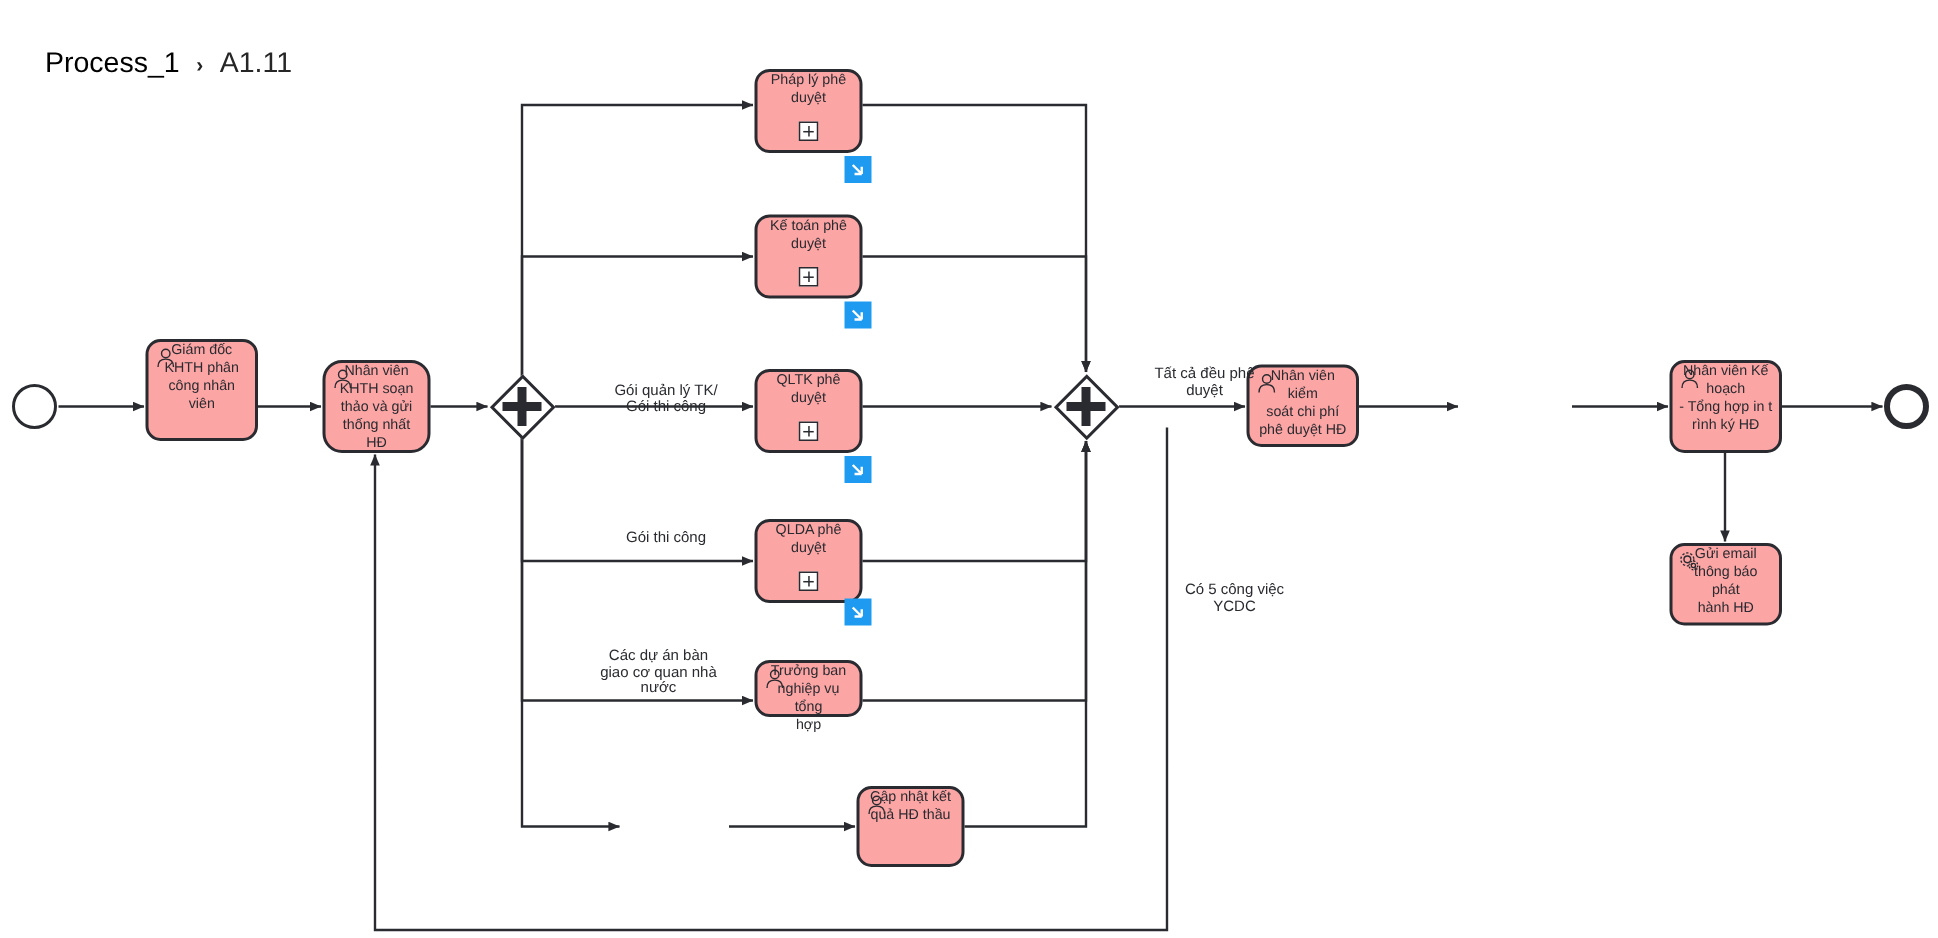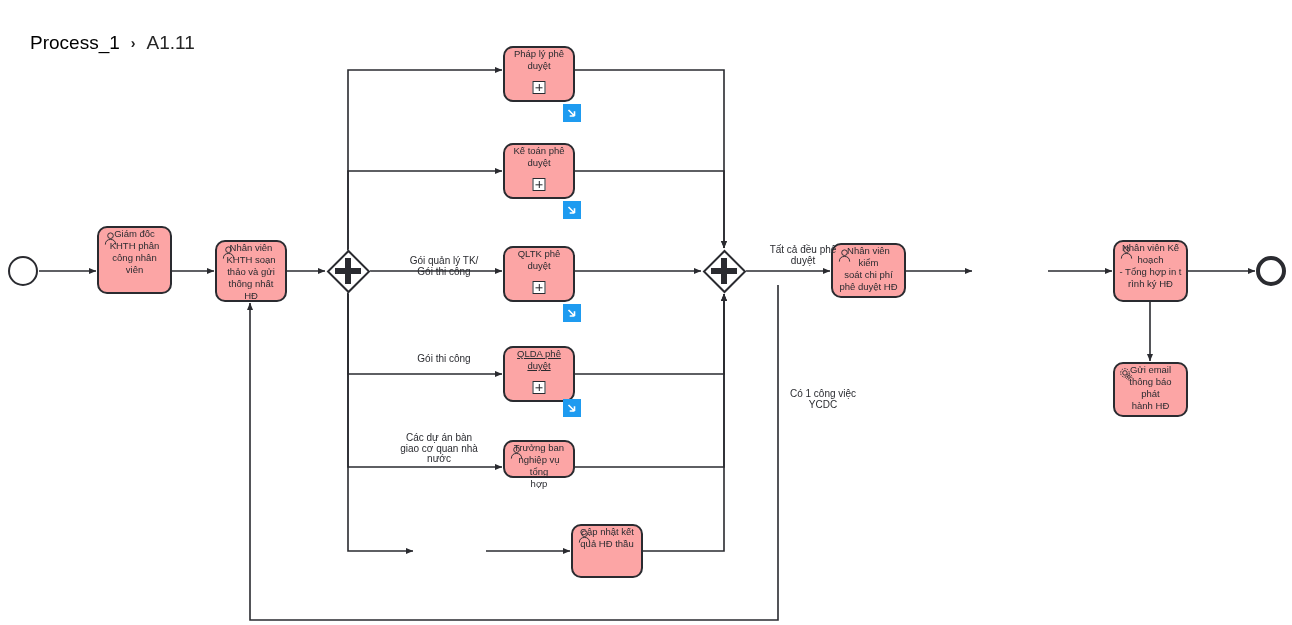--- a/index.html
+++ b/index.html
@@ -278,21 +278,21 @@
   <div class="node task" style="left:97px; top:226px; width:75px; height:68px;">
     <svg class="task-icon" viewBox="0 0 16 16">
       <circle cx="8" cy="5" r="3" fill="none" stroke="#2a2b30" stroke-width="1"></circle>
       <path d="M2.5,14.5 C2.5,10.6 5,9 8,9 C11,9 13.5,10.6 13.5,14.5" fill="none" stroke="#2a2b30" stroke-width="1"></path>
     </svg>
     <span class="label">Giám đốc
 KHTH phân
 công nhân viên</span>
   </div>
 
-  <div class="node task" style="left:215px; top:240px; width:72px; height:62px;">
+  <div class="node task" style="left:215px; top:240px; width:72px; height:62px;border-radius:13px;">
     <svg class="task-icon" viewBox="0 0 16 16">
       <circle cx="8" cy="5" r="3" fill="none" stroke="#2a2b30" stroke-width="1"></circle>
       <path d="M2.5,14.5 C2.5,10.6 5,9 8,9 C11,9 13.5,10.6 13.5,14.5" fill="none" stroke="#2a2b30" stroke-width="1"></path>
     </svg>
     <span class="label">Nhân viên
 KHTH soạn
 thảo và gửi
 thống nhất HĐ</span>
   </div>
 
@@ -322,21 +322,21 @@
     <span class="label">QLTK phê
 duyệt</span>
     <span class="sub-marker"></span>
   </div>
   <span class="drill-badge" style="left:563px; top:304px;">
     <svg viewBox="0 0 18 18" width="18" height="18">
       <path d="M5.5,6 L11.5,12 M11.5,12 L11.5,7.2 M11.5,12 L6.7,12" stroke="#ffffff" stroke-width="1.6" fill="none"></path>
     </svg>
   </span>
 
-  <div class="node task" style="left:503px; top:346px; width:72px; height:56px;text-decoration:underline;">
+  <div class="node task" style="left:503px; top:346px; width:72px; height:56px;">
     <span class="label">QLDA phê
 duyệt</span>
     <span class="sub-marker"></span>
   </div>
   <span class="drill-badge" style="left:563px; top:399px;">
     <svg viewBox="0 0 18 18" width="18" height="18">
       <path d="M5.5,6 L11.5,12 M11.5,12 L11.5,7.2 M11.5,12 L6.7,12" stroke="#ffffff" stroke-width="1.6" fill="none"></path>
     </svg>
   </span>
 
@@ -395,16 +395,16 @@
   </div>
 
   <div class="flow-label" style="left:384px; top:256px; width:120px;text-align:center;">Gói quản lý TK/
 Gói thi công</div>
   <div class="flow-label" style="left:384px; top:354px; width:120px;">Gói thi công</div>
   <div class="flow-label" style="left:379px; top:433px; width:120px;">Các dự án bàn
 giao cơ quan nhà
 nước</div>
   <div class="flow-label" style="left:748px; top:245px; width:110px;">Tất cả đều phê
 duyệt</div>
-  <div class="flow-label" style="left:768px; top:389px; width:110px;">Có 1 công việc
+  <div class="flow-label" style="left:768px; top:389px; width:110px;">Có 5 công việc
 YCDC</div>
 
 </div>
 
 </body></html>

